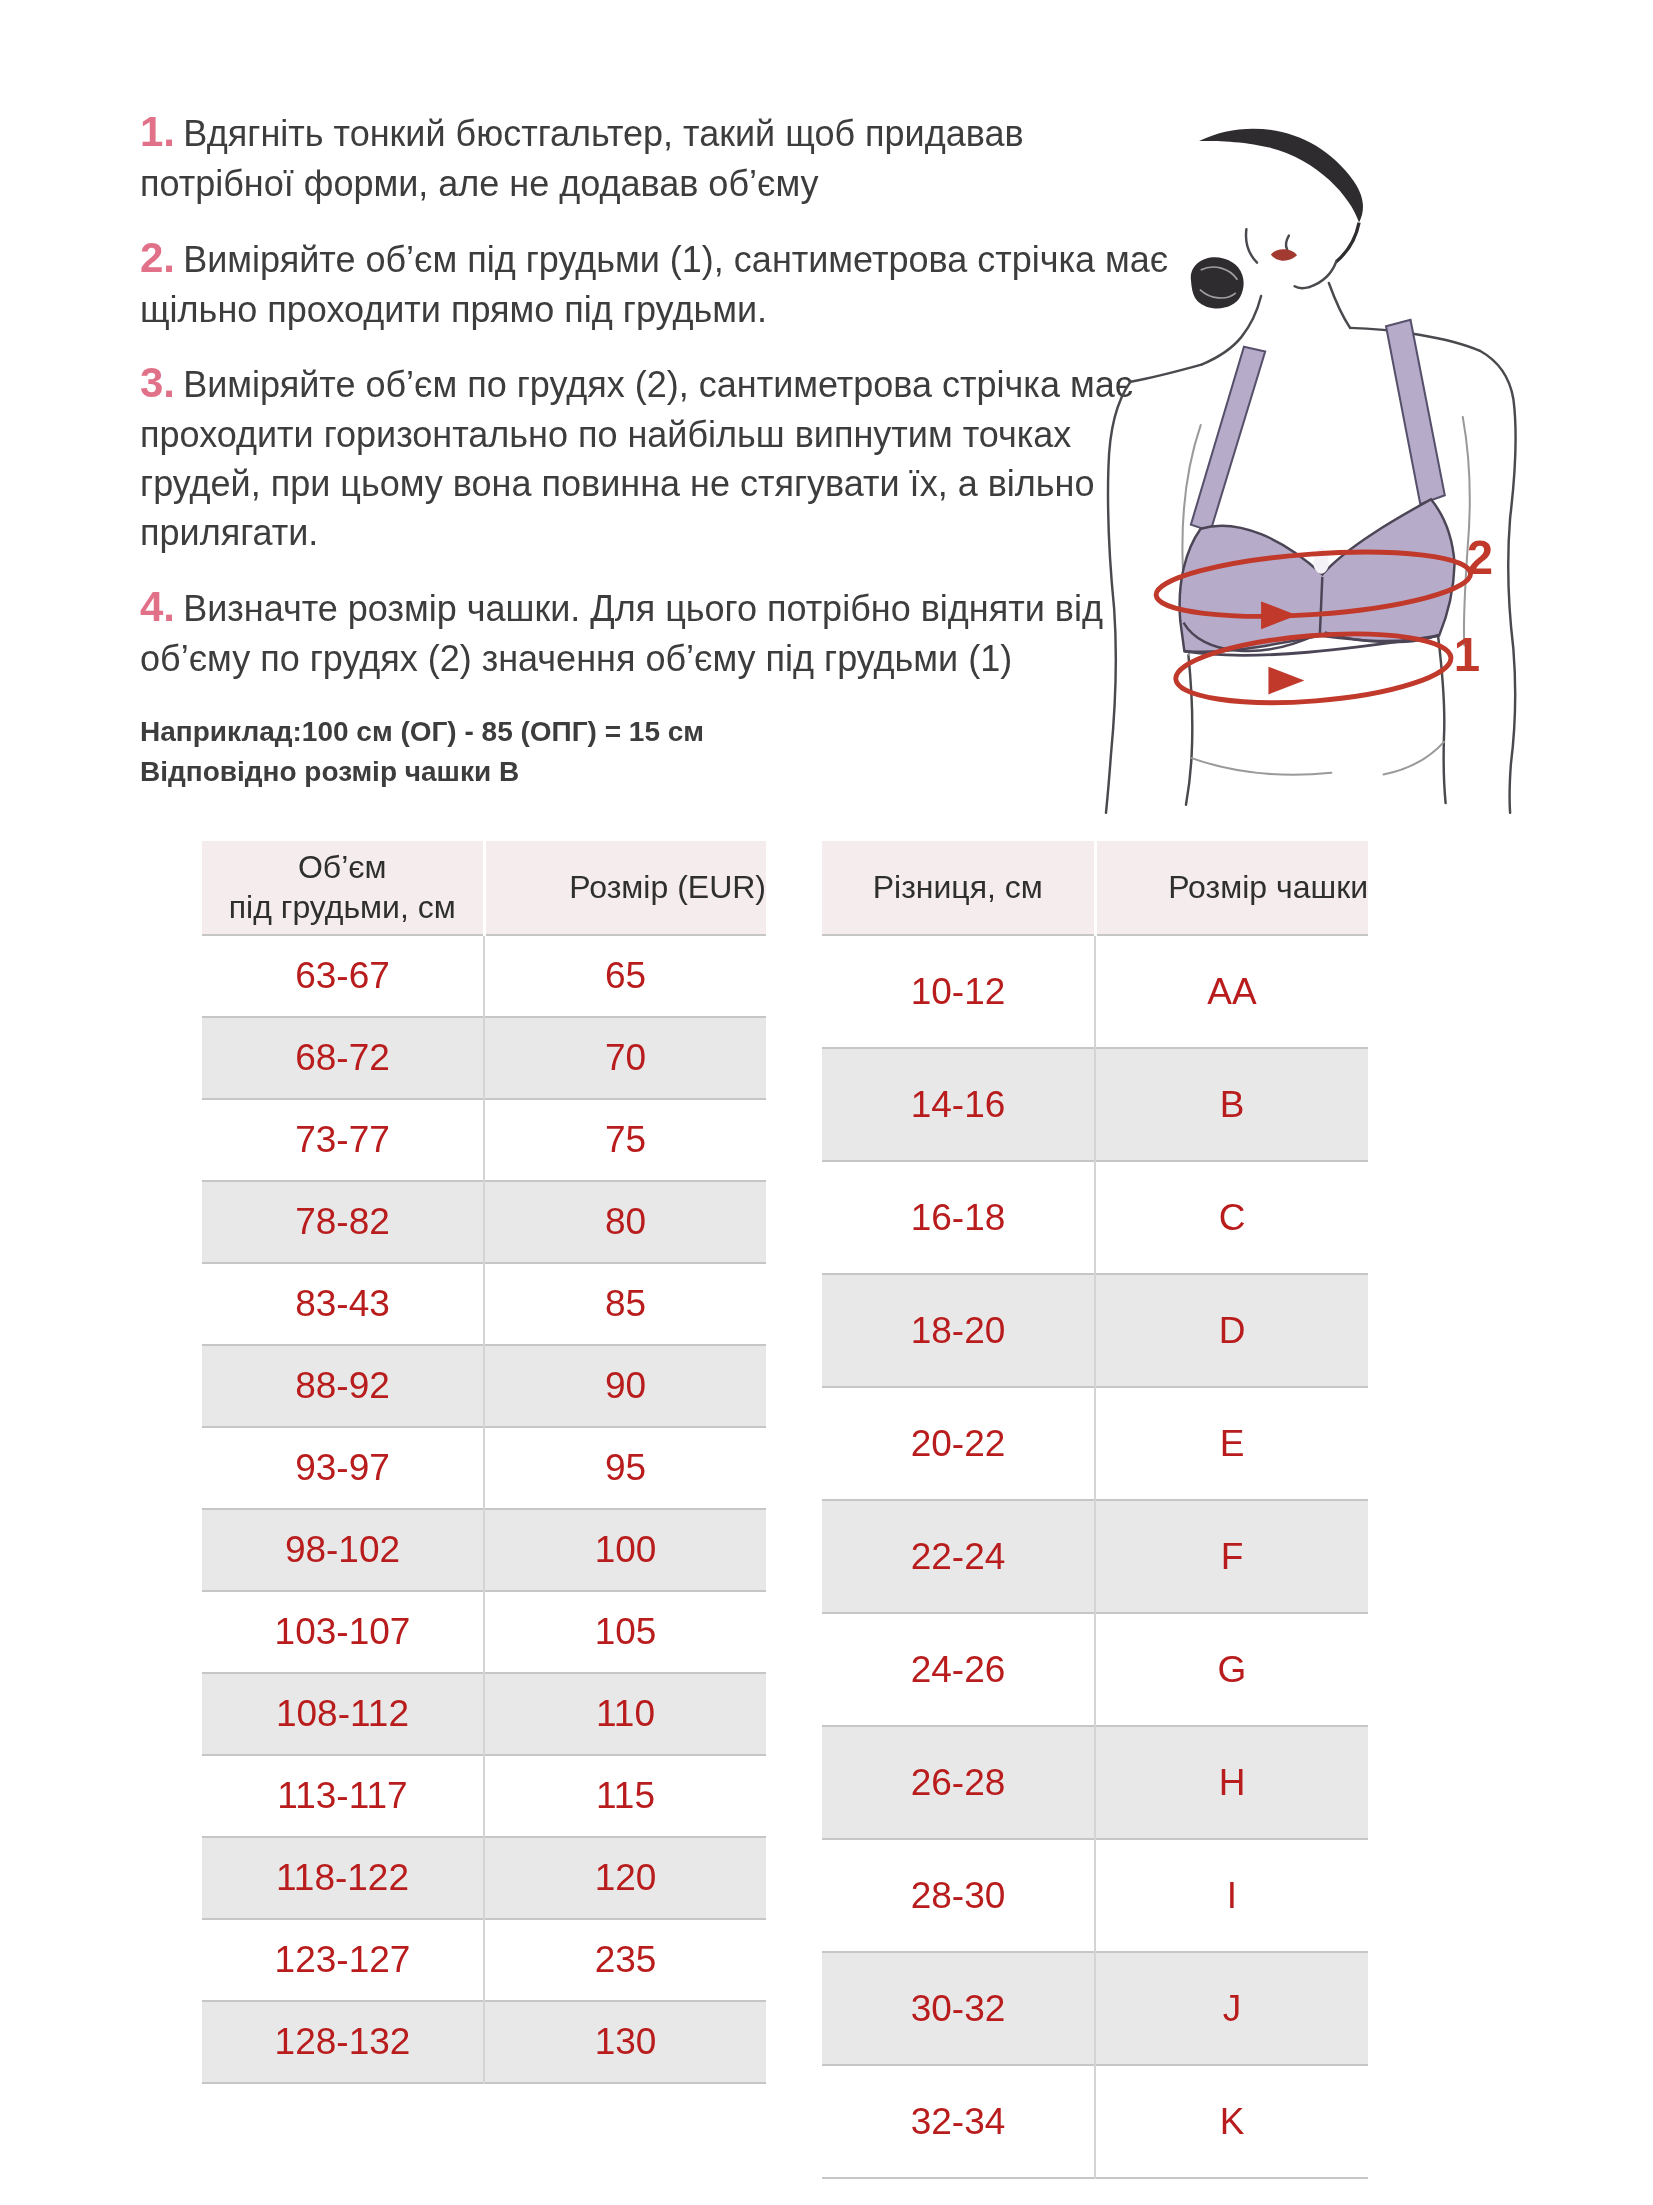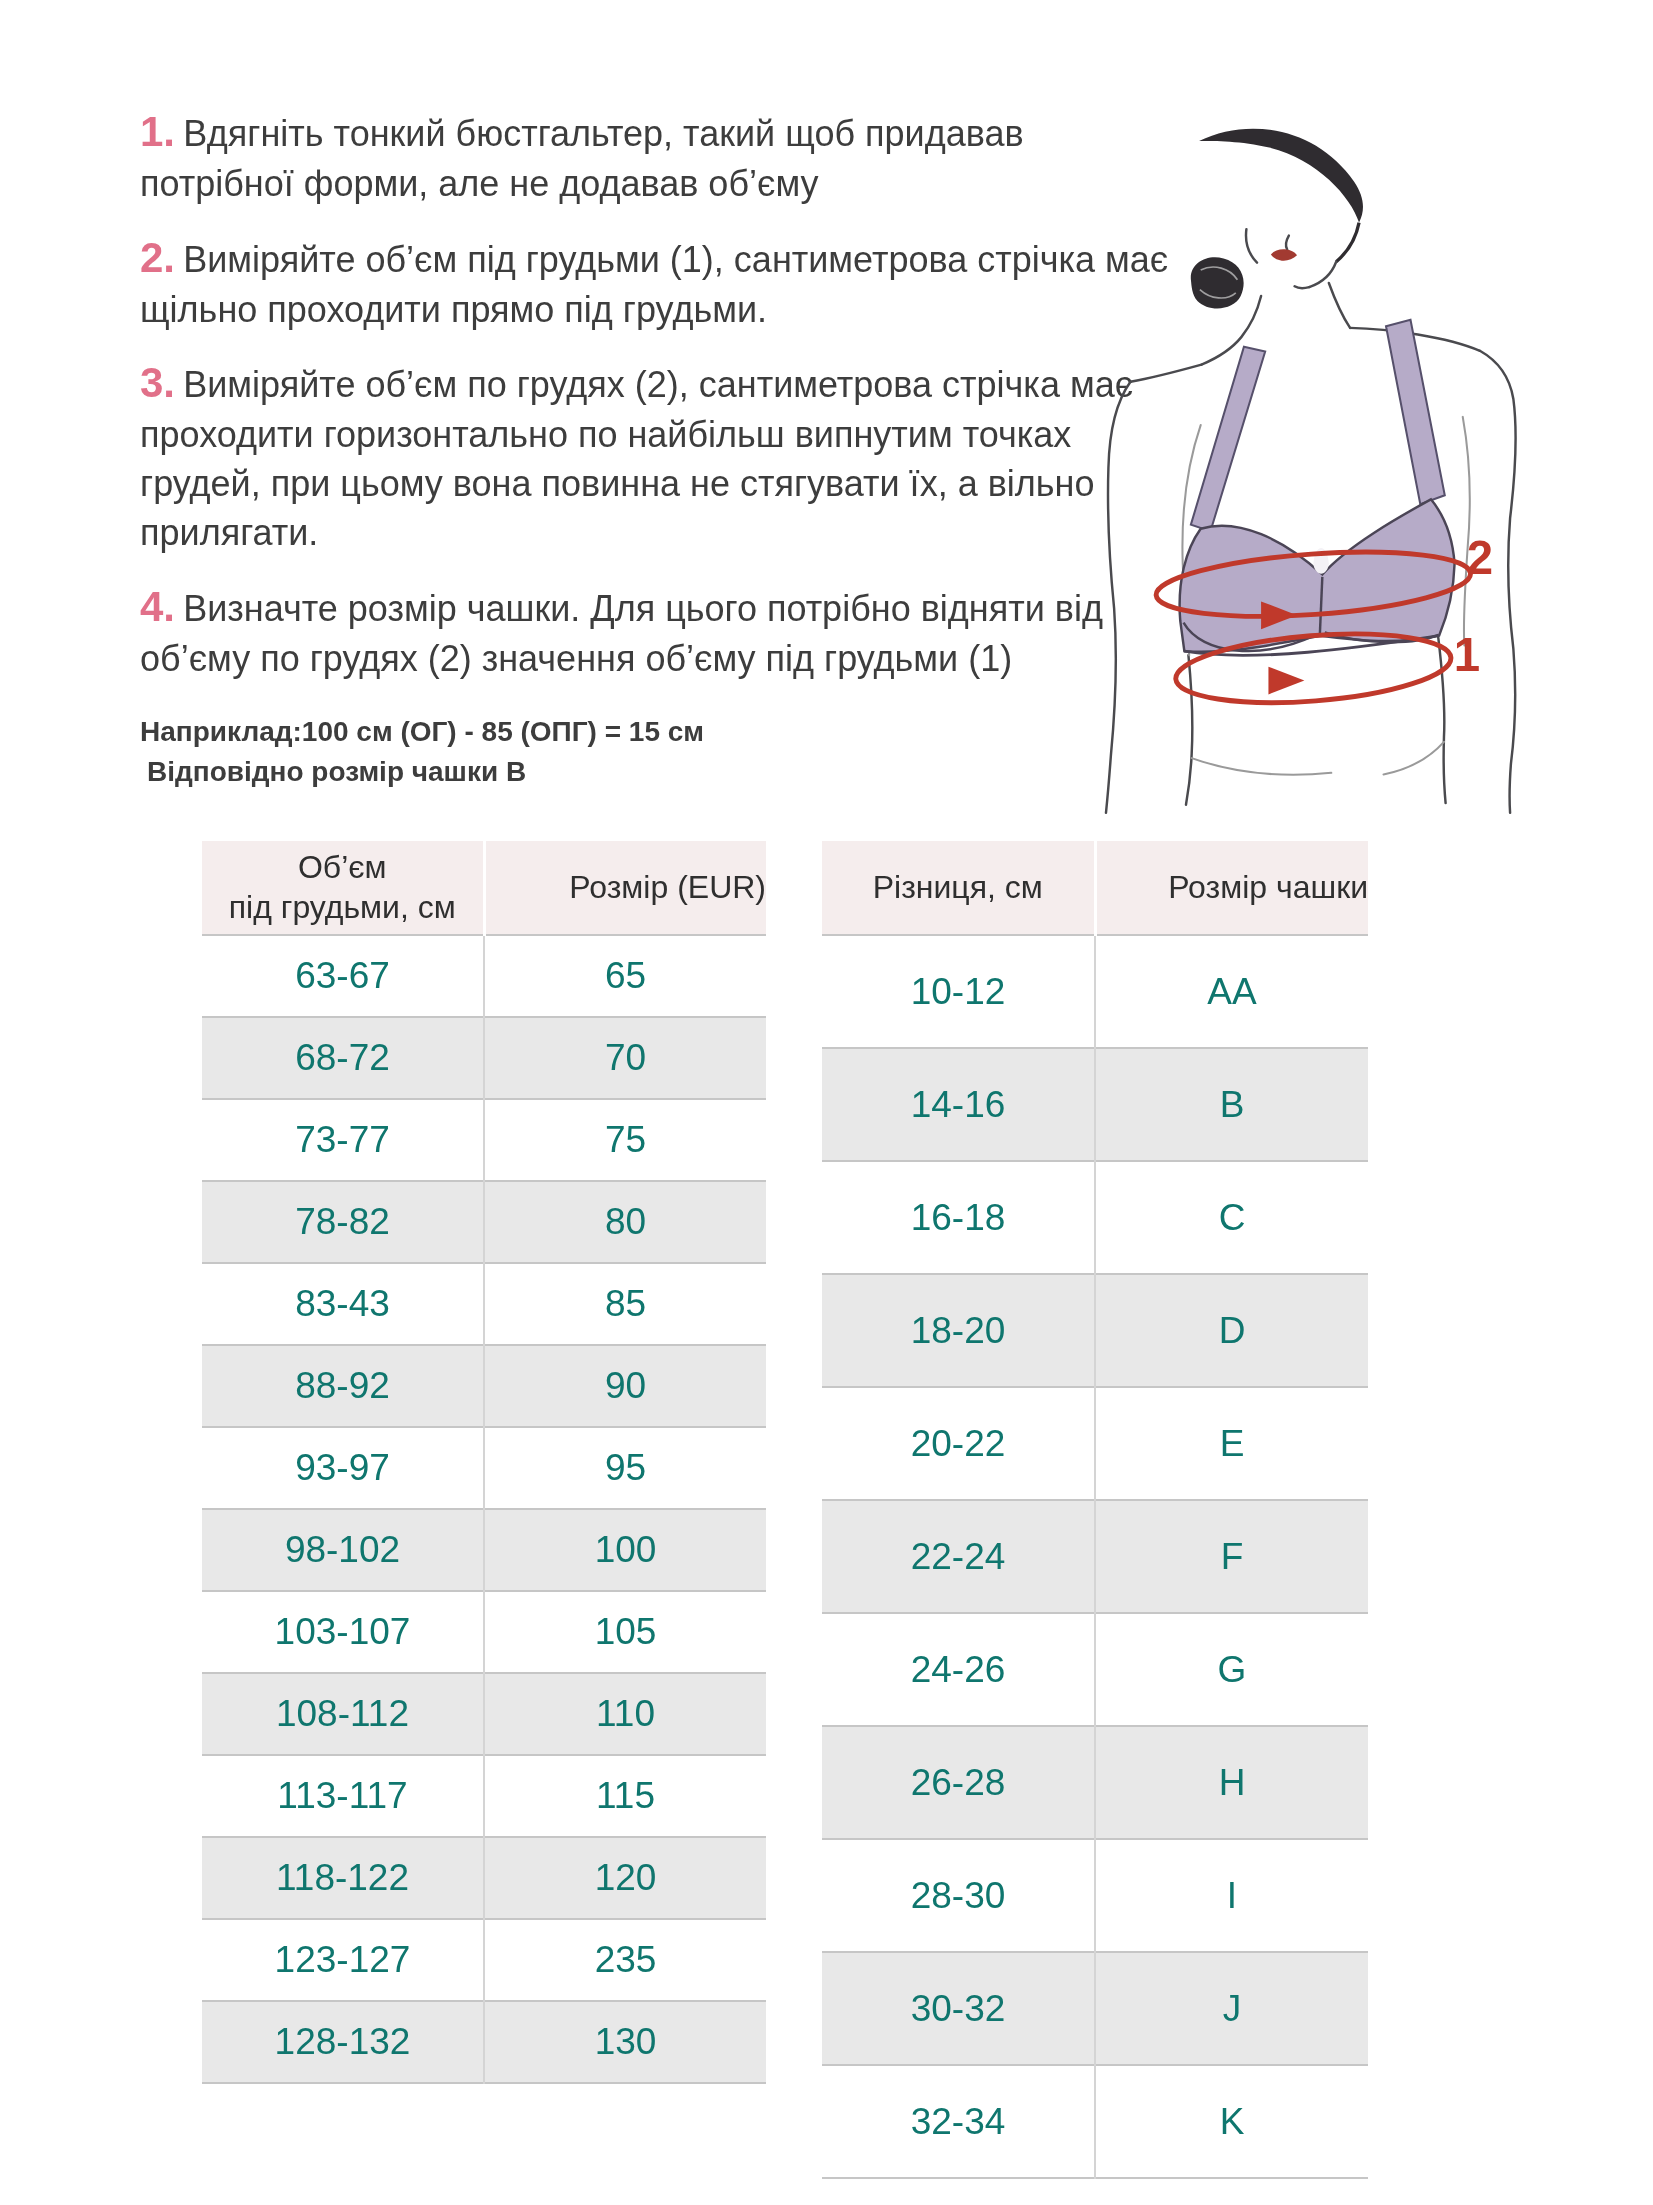--- a/index.html
+++ b/index.html
@@ -11,40 +11,40 @@
     color:#3d3d3d;
     overflow:hidden;
   }
   
   .instructions {
     position:absolute; left:140px; top:103px; width:1031px;
   }
   .item { font-size:36px; line-height:1.36; margin-bottom:19.6px; font-weight:400; }
   .num  { color:#e17089; font-weight:bold; font-size:42px; margin-right:8.2px; }
   .example { font-size:28px; line-height:1.42; margin-top:28px;font-weight:bold; }
-  .example + .example { margin-top:0;margin-left:7px; }
+  .example + .example { margin-top:0; }
   
   .figure { position:absolute; left:1078px; top:74px; width:576px; height:747px; }
   .figure svg { width:100%; height:100%; }
   .figure text { font-family:"Liberation Sans", sans-serif; font-weight:bold; font-size:58px; fill:#c0392b; }
   
   table.size-table {
     position:absolute; top:841px;
     border-collapse:collapse; table-layout:fixed;
     border-bottom:2.5px solid #c6c6c6;
   }
   .band-table { left:202px;  width:564px; }
   .cup-table  { left:822px; width:546px; }
   .size-table th {
     background:#f5eded; height:94px;
     font-size:32px; font-weight:400; color:#2f2f2f;
     text-align:center; vertical-align:middle; line-height:1.22;
   }
   .size-table td {
-    font-size:37px; color:#0f766e;
+    font-size:37px; color:#b91c1c;
     text-align:center; vertical-align:middle;
   }
   .band-table td { height:82px; }
   .cup-table  td { height:113px; }
   .size-table tbody tr { border-top:2.5px solid #c6c6c6; background:#ffffff; }
   .size-table tbody tr:nth-child(even) { background:#e8e8e8; }
   .size-table th + th { border-left:3.3px solid #ffffff;text-align:right; }
   .size-table td + td { border-left:2.5px solid #d4d4d4; }
   .h-line { display:block; }
 </style>

